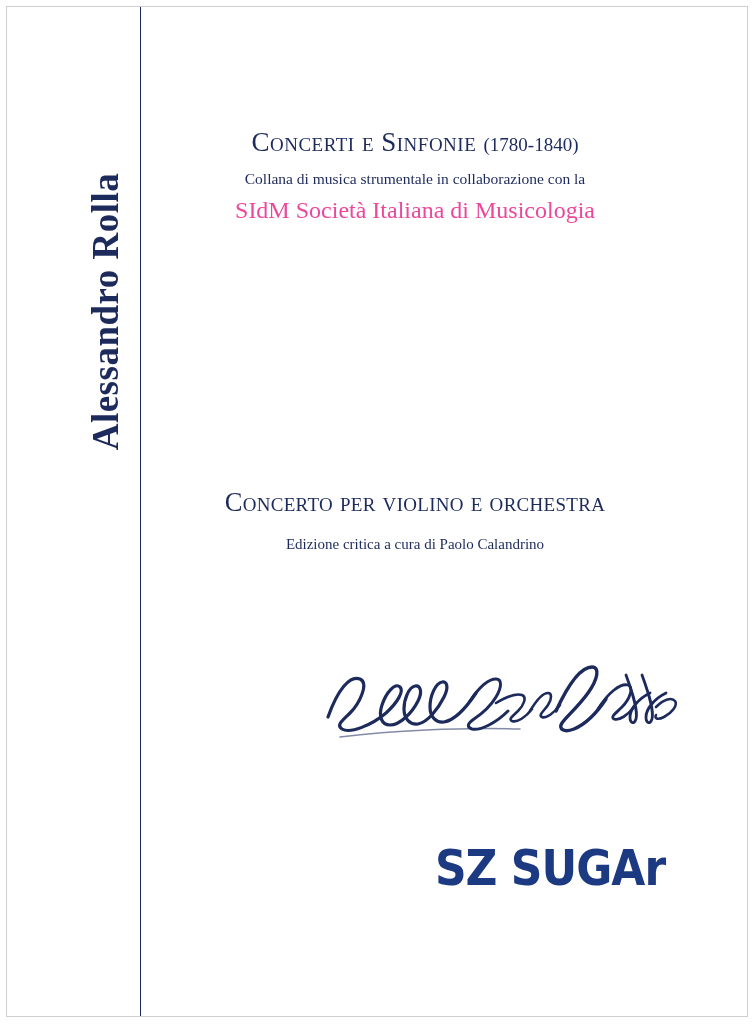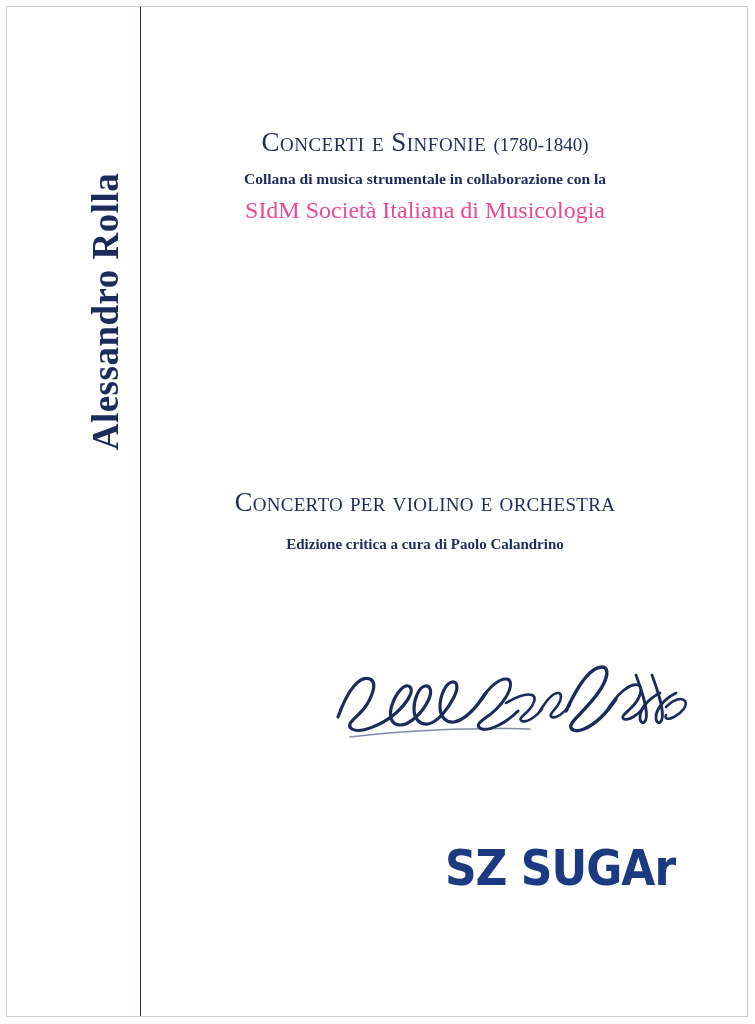--- a/index.html
+++ b/index.html
@@ -58,21 +58,21 @@
     font-family: "Liberation Serif", serif;
     font-size: 37px;
     font-weight: bold;
     letter-spacing: 0.5px;
     color: #1d2a5c;
     white-space: nowrap;
   }
 
   .content {
     position: absolute;
-    left: 150px;
+    left: 140px;
     top: 0;
     width: 598px;
     height: 1024px;
   }
 
   .series-block {
     position: absolute;
     left: 0;
     top: 128px;
     width: 550px;
@@ -89,21 +89,20 @@
   .series-title .years {
     font-size: 19px;
     font-variant: normal;
     letter-spacing: 0;
   }
 
   .series-sub1 {
     margin-top: 12px;
     font-size: 15.5px;
     color: #1d2a5c;
-    font-weight: bold;
   }
 
   .series-sub2 {
     margin-top: 9px;
     font-size: 24px;
     color: #ec4899;
   }
 
   .work-block {
     position: absolute;
@@ -118,21 +117,21 @@
     font-size: 26.5px;
     font-variant: small-caps;
     line-height: 1.28;
     letter-spacing: 0.3px;
     color: #1d2a5c;
   }
 
   .work-editor {
     margin-top: 16px;
     font-size: 15px;
-    font-weight: bold;
+    font-weight: normal;
     color: #1d2a5c;
   }
 
   
   .signature {
     position: absolute;
     left: 180px;
     top: 645px;
     width: 360px;
     height: 110px;

